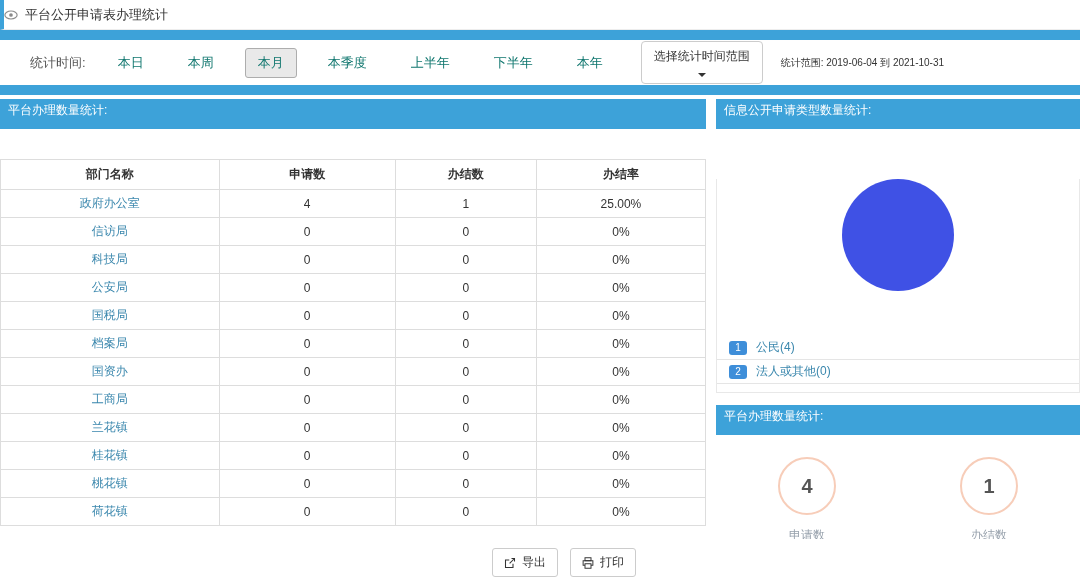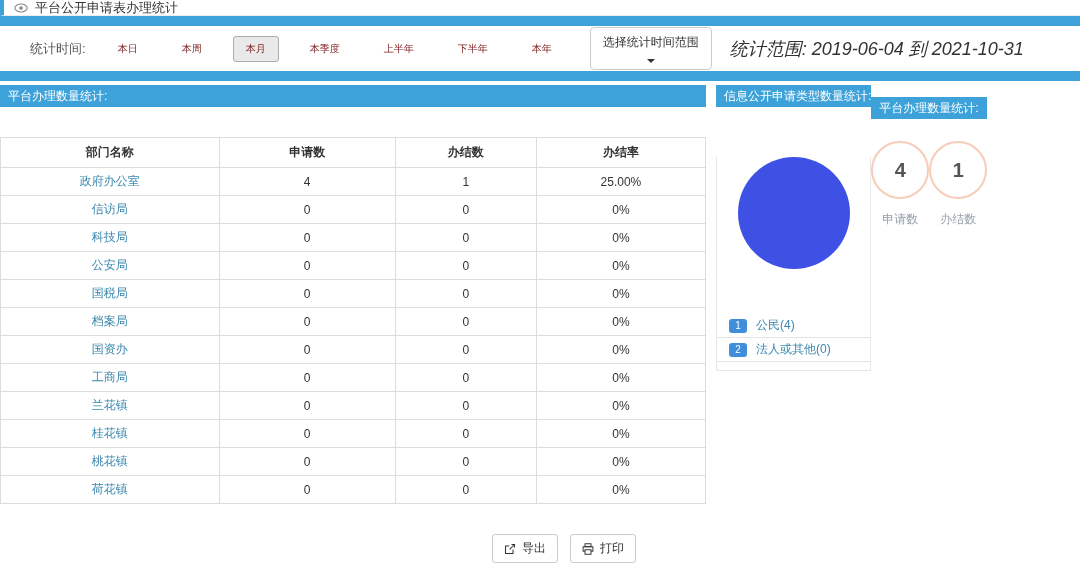--- a/index.html
+++ b/index.html
@@ -1,53 +1,53 @@
 <!DOCTYPE html>
 <html style="--accent-blue: #3da2d9; --pie-blue: #3f51e5; --link-blue: #3a87ad; --badge-blue: #3e8ed9; --circle-border: #f7cdb9;"><head>
 <meta charset="utf-8">
 <style>
   * { margin:0; padding:0; box-sizing:border-box; }
   html,body { width:1080px; height:587px; overflow:hidden; background:#fff;
     font-family:"Liberation Sans","DejaVu Sans",sans-serif; color:#333; }
 
   
-  .titlebar { height:16px; display:flex; align-items:center; gap:7px;
-    border-left:4px solid var(--accent-blue,#3da2d9); padding-left:10px;
+  .titlebar { height:30px; display:flex; align-items:center; gap:7px;
+    border-left:4px solid var(--accent-blue,#3da2d9); 
     border-bottom:1px solid #ededed; }
   .title-text { font-size:13px; color:#333; }
 
   .band { height:10px; background:var(--accent-blue,#3da2d9); }
 
   
   .filterbar { height:45px; display:flex; align-items:center; padding:0 10px; font-size:13px;margin-left:20px; }
   .filter-label { color:#555; margin-right:10px; }
   .filter-opt { background:none; border:1px solid transparent; border-radius:3px;
-    font-size:10px; color:#7f1d1d; padding:5px 12px; margin:0 9px; cursor:pointer; font-family:inherit; }
+    font-size:13px; color:#0f766e; padding:5px 12px; margin:0 9px; cursor:pointer; font-family:inherit; }
   .filter-opt.selected { background:#e9e9e9; border-color:#adadad; }
   .range-btn { margin-left:16px; background:#fff; border:1px solid #ccc; border-radius:4px;
     padding:6px 12px; font-size:12px; color:#333; display:flex; align-items:center; gap:8px;
     cursor:pointer; font-family:inherit;flex-direction:column; }
   .caret { width:0; height:0; border-left:4px solid transparent; border-right:4px solid transparent;
     border-top:4px solid #333; }
-  .range-text { margin-left:18px; font-size:18px; color:#333;font-style:italic; }
+  .range-text { margin-left:18px; font-size:10px; color:#333; }
 
   
   .content { height:444px; overflow:hidden; display:flex; gap:10px; padding-top:4px; }
   .left-panel { width:706px; flex:0 0 706px; }
-  .panel-header { height:22px; background:var(--accent-blue,#3da2d9); color:#fff;
+  .panel-header { height:30px; background:var(--accent-blue,#3da2d9); color:#fff;
     font-size:12px; line-height:22px; padding-left:8px; }
 
   table { width:100%; border-collapse:collapse; margin-top:30px; font-size:12px;
     table-layout:fixed; }
   th,td { border:1px solid #ddd; text-align:center; height:28px; overflow:hidden; }
   thead th { height:30px; font-weight:bold; color:#333; background:#fff; }
   col.c0 { width:31%; } col.c1 { width:25%; } col.c2 { width:20%; } col.c3 { width:24%; }
   td.dept { color:var(--link-blue,#3a87ad); cursor:pointer; }
 
-  .right-col { flex:1; display:flex; flex-direction:row; }
+  .right-col { flex:1; display:flex; flex-direction:column; }
   .panel-body-top { border:1px solid #e8e8e8; border-top:none; padding-bottom:8px; }
   .pie { width:112px; height:112px; border-radius:50%;
     background:var(--pie-blue,#3f51e5); margin:50px auto 0; cursor:pointer; }
   .legend { margin-top:45px; }
   .legend-row { display:flex; align-items:center; gap:9px; height:24px;
     border-bottom:1px solid #e5e5e5; padding-left:12px; cursor:pointer; }
   .legend-badge { width:18px; height:14px; background:var(--badge-blue,#3e8ed9); color:#fff;
     font-size:10px; border-radius:3px; display:flex; align-items:center; justify-content:center; }
   .legend-label { color:var(--link-blue,#3a87ad); font-size:12px; }
 

